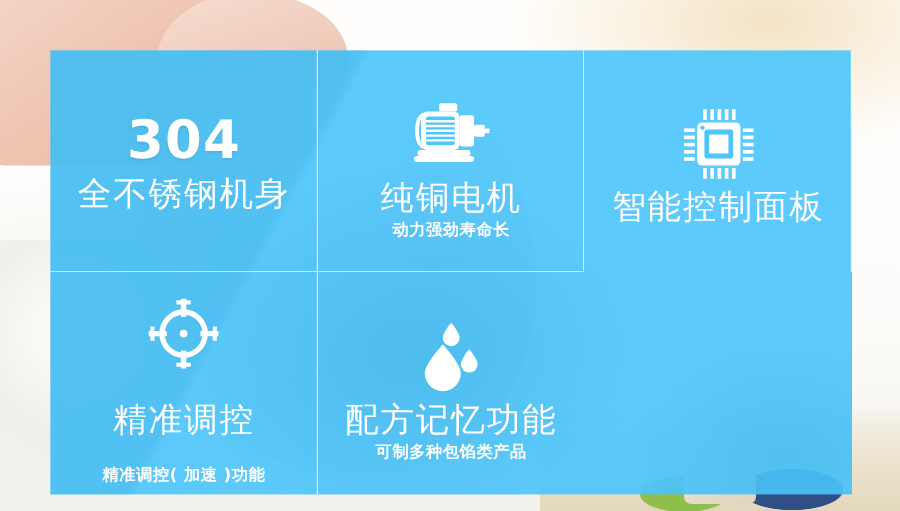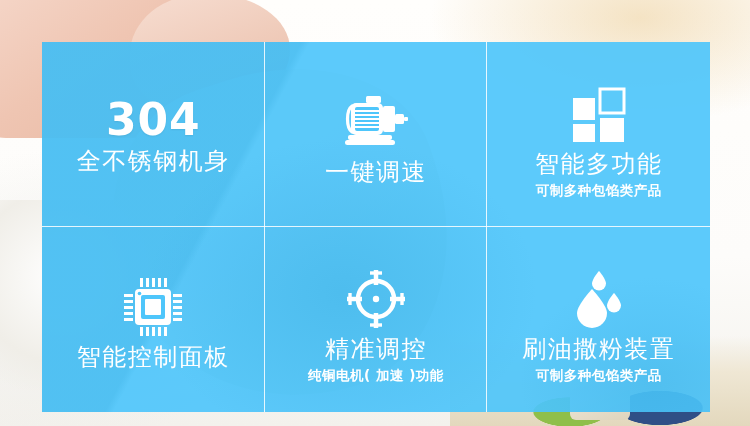--- a/index.html
+++ b/index.html
@@ -77,34 +77,34 @@
     color:#ffffff;
     box-sizing:border-box;
     padding:16px 6px 8px;
   }
   
   .cell.c1,.cell.c2,.cell.c4,.cell.c5{box-shadow:inset -1px 0 0 rgba(255,255,255,.85);}
   .cell.c1,.cell.c2,.cell.c3{box-shadow:inset 0 -1px 0 rgba(255,255,255,.85);}
   .cell.c1{box-shadow:inset -1px 0 0 rgba(255,255,255,.85), inset 0 -1px 0 rgba(255,255,255,.85);}
   .cell.c2{box-shadow:inset -1px 0 0 rgba(255,255,255,.85), inset 0 -1px 0 rgba(255,255,255,.85);}
   .cell.c4{box-shadow:inset -1px 0 0 rgba(255,255,255,.85);text-align:center;}
-  .cell.c5{box-shadow:inset -1px 0 0 rgba(255,255,255,.85);}
+  .cell.c5{box-shadow:inset -1px 0 0 rgba(255,255,255,.85);justify-content:space-between;}
 
   .icon-wrap{
     height:70px;display:flex;align-items:center;justify-content:center;
     margin-bottom:2px;
   }
   .icon-wrap svg{display:block;}
   .big-num{
     font-size:44px;line-height:1;font-weight:700;letter-spacing:1px;
     color:#ffffff;margin-bottom:6px;
     text-shadow:0 1px 2px rgba(0,0,0,.07);
   }
   .title{
-    font-size:24px;line-height:1.15;font-weight:400;
+    font-size:28px;line-height:1.15;font-weight:400;
     letter-spacing:1.5px;color:#ffffff;margin:0 0 3px;
     white-space:nowrap;
   }
   .subtitle{
     font-size:13.5px;line-height:1.2;font-weight:700;
     letter-spacing:.5px;color:#ffffff;
     white-space:nowrap;
   }
 </style>
 </head>
@@ -147,35 +147,24 @@
 
         <rect x="40" y="12" width="12" height="26" rx="2" fill="#fff"></rect>
 
         <rect x="52" y="20" width="9" height="10" rx="1.5" fill="#fff"></rect>
         <rect x="61" y="23" width="4" height="4" rx="1" fill="#fff"></rect>
 
         <rect x="5" y="41" width="44" height="5" rx="2" fill="#fff"></rect>
         <rect x="2" y="46" width="50" height="5" rx="2.5" fill="#fff"></rect>
       </svg>
     </div>
-    <div class="title">一键调速</div>
-  </div>
-
-  <div class="cell c3">
-    <div class="icon-wrap">
-      <svg width="56" height="56" viewBox="0 0 56 56" fill="none">
-        <rect x="2" y="12" width="22" height="22" fill="#fff"></rect>
-        <rect x="29" y="3" width="24" height="24" fill="none" stroke="#fff" stroke-width="3"></rect>
-        <rect x="2" y="38" width="22" height="18" fill="#fff"></rect>
-        <rect x="29" y="32" width="24" height="24" fill="#fff"></rect>
-      </svg>
-    </div>
-    <div class="title">智能多功能</div>
-    <div class="subtitle">可制多种包馅类产品</div>
-  </div>
+    <div class="title">纯铜电机</div>
+    <div class="subtitle">动力强劲寿命长</div>
+  </div>
+
 
   <div class="cell c4">
     <div class="icon-wrap">
       <svg width="62" height="62" viewBox="0 0 62 62" fill="none">
 
         <rect x="13" y="13" width="36" height="36" rx="4" fill="#fff"></rect>
         <rect x="19" y="19" width="24" height="24" rx="2" fill="#4EC6FB"></rect>
         <rect x="23" y="23" width="16" height="16" rx="1" fill="#fff"></rect>
         <circle cx="17.5" cy="17.5" r="1.8" fill="#4EC6FB"></circle>
 
@@ -228,31 +217,31 @@
         </g>
         <g stroke="#fff" stroke-width="3.4" stroke-linecap="butt">
           <line x1="25" y1="5" x2="37" y2="5"></line>
           <line x1="25" y1="57" x2="37" y2="57"></line>
           <line x1="5" y1="25" x2="5" y2="37"></line>
           <line x1="57" y1="25" x2="57" y2="37"></line>
         </g>
       </svg>
     </div>
     <div class="title">精准调控</div>
-    <div class="subtitle">纯铜电机( 加速 )功能</div>
+    <div class="subtitle">精准调控( 加速 )功能</div>
   </div>
 
   <div class="cell c6">
     <div class="icon-wrap">
       <svg width="62" height="60" viewBox="0 0 62 60" fill="none">
 
         <path d="M24 20 C24 20 9 36 9 44 A15 15 0 0 0 39 44 C39 36 24 20 24 20Z" fill="#fff"></path>
 
         <path d="M31 2 C31 2 24 10 24 14.5 A7 7 0 0 0 38 14.5 C38 10 31 2 31 2Z" fill="#fff"></path>
 
         <path d="M46 24 C46 24 39 32 39 36.5 A7 7 0 0 0 53 36.5 C53 32 46 24 46 24Z" fill="#fff"></path>
       </svg>
     </div>
-    <div class="title">刷油撒粉装置</div>
+    <div class="title">配方记忆功能</div>
     <div class="subtitle">可制多种包馅类产品</div>
   </div>
 
 </div>
 
 </body></html>

